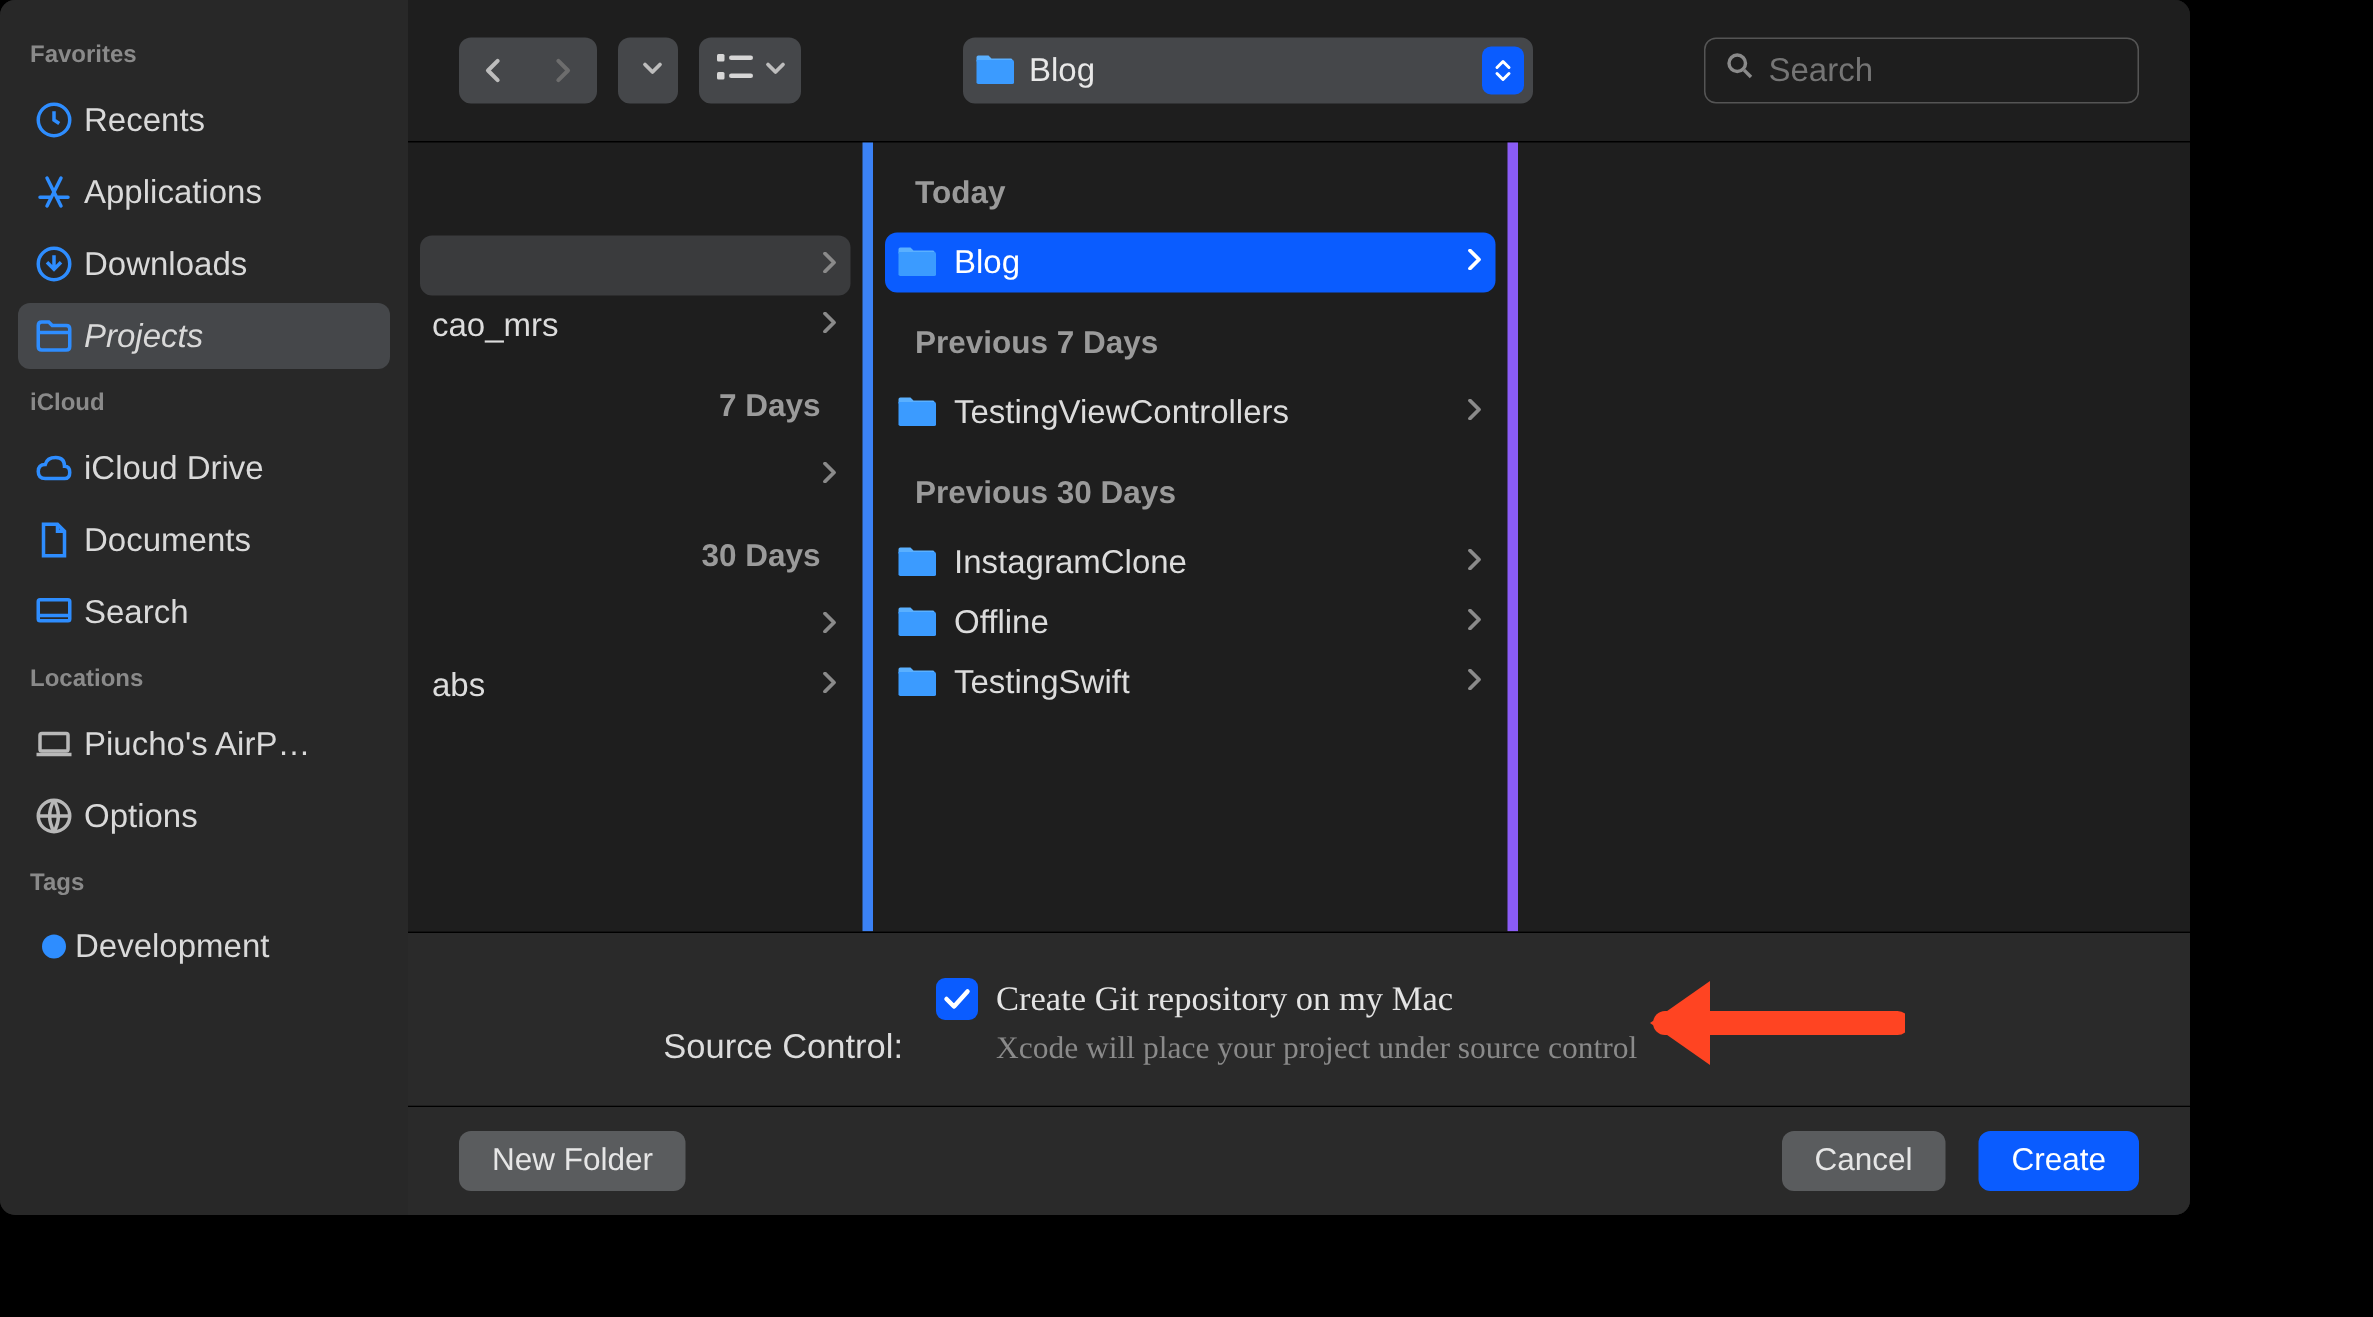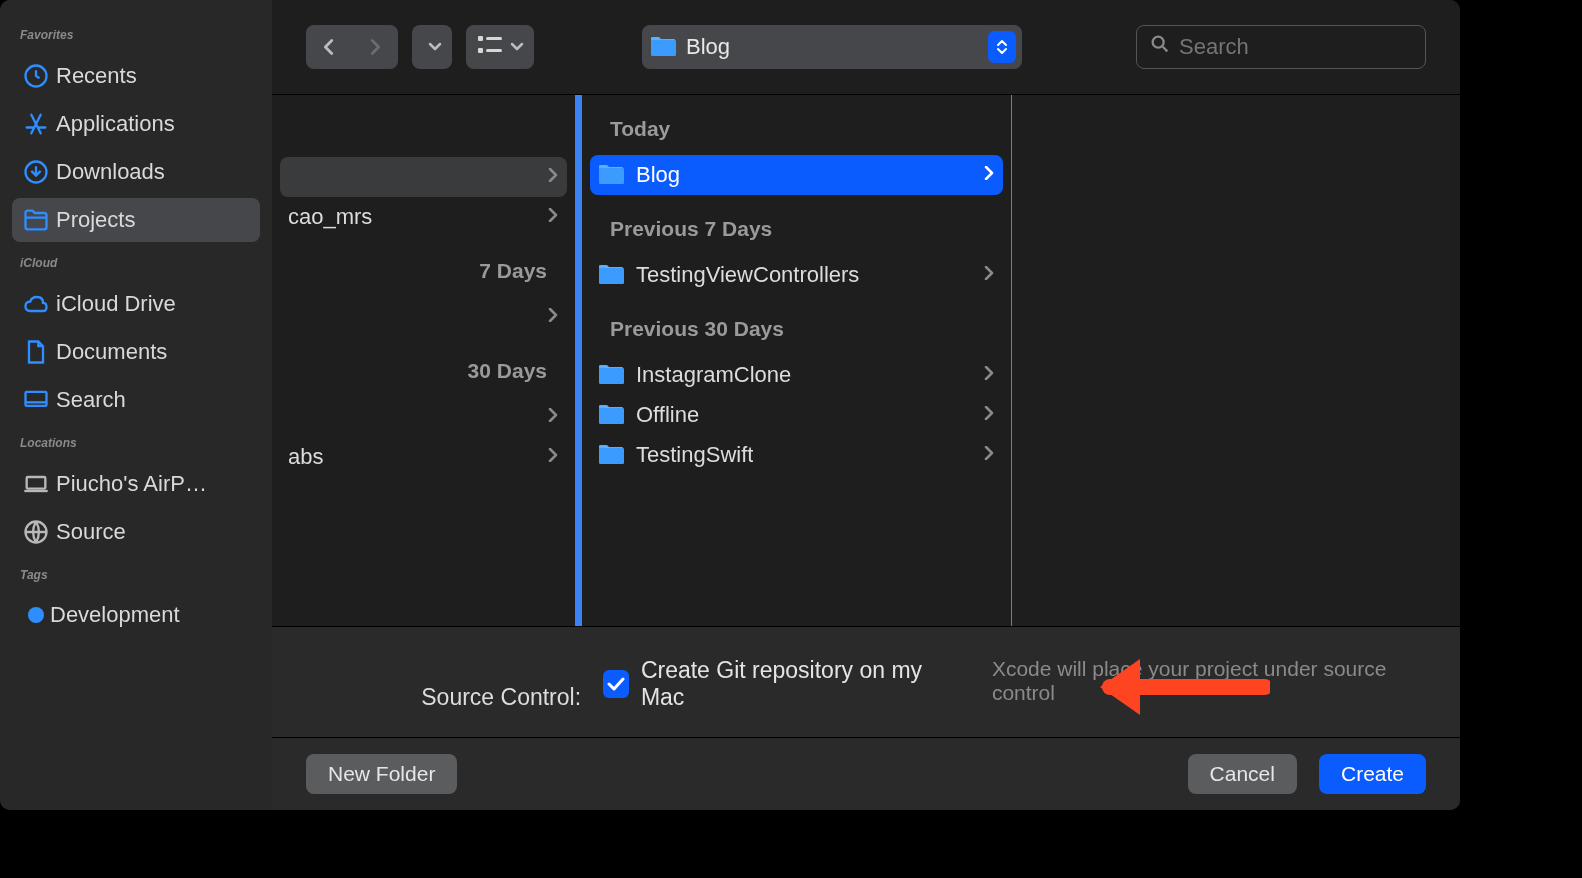--- a/index.html
+++ b/index.html
@@ -27,35 +27,34 @@
     background: #282828;
     padding: 24px 12px;
     display: flex;
     flex-direction: column;
     gap: 4px;
     font-size: 22px;
     color: #d9d9d9;
     overflow: hidden;
   }
   .section-label {
-    font-size: 12px;
+    font-size: 16px;
     color: #8a8a8a;
     font-weight: 600;
     margin: 10px 8px 8px;
-    font-style: italic;
   }
   .section-label.first { margin-top: 4px; }
   .sb-item {
     display: flex;
     align-items: center;
     gap: 6px;
     padding: 8px 10px;
     border-radius: 8px;
   }
-  .sb-item.selected { background: #45474a; }
+  .sb-item.selected { background: #45474a; font-style: italic; }
   .sb-icon {
     width: 28px; height: 28px; flex: none;
     display: flex; align-items: center; justify-content: center;
     color: #2e8dff;
   }
   .sb-item.selected .sb-icon { color: #2e8dff; }
   .sb-item span.label { white-space: nowrap; overflow: hidden; text-overflow: ellipsis; }
   .tag-dot { width: 16px; height: 16px; border-radius: 50%; background: #2e8dff; margin-left: 6px; }
 
   
@@ -141,21 +140,21 @@
     min-height: 0;
     border-top: 1px solid #000;
   }
   .col0 {
     width: 310px;
     border-right: 7px solid #3b82f6;
     padding-top: 62px;
   }
   .col1 {
     width: 430px;
-    border-right: 1px solid #8b5cf6;
+    border-right: 7px solid #8b5cf6;
   }
   .col2 { flex: 1; }
   .group-header {
     color: #9a9a9a;
     font-size: 21px;
     font-weight: 600;
     padding: 22px 28px 14px;
   }
   .row {
     display: flex;
@@ -187,21 +186,21 @@
     gap: 22px;
     position: relative;
   }
   .sc-label {
     color: #dcdcdc;
     font-size: 23px;
     margin-top: 4px;
     text-align: right;
     width: 290px;
   }
-  .sc-body { display: flex; flex-direction: row; gap: 6px; }
+  .sc-body { display: flex; flex-direction: column; gap: 6px; font-family: Liberation Serif, serif; }
   .sc-row { display: flex; align-items: center; gap: 12px; }
   .checkbox {
     width: 28px; height: 28px;
     background: #0a5cff;
     border-radius: 6px;
     display: flex; align-items: center; justify-content: center;
   }
   .checkbox svg { width: 18px; height: 14px; }
   .sc-text { font-size: 23px; color: #e4e4e4; }
   .sc-sub { font-size: 21px; color: #8a8a8a; margin-left: 40px; }
@@ -340,21 +339,21 @@
         <span class="label">Piucho's AirP…</span>
       </div>
 
       <div class="sb-item">
         <span class="sb-icon" style="color:#b8b8b8">
           <svg viewBox="0 0 24 24" fill="none" stroke="currentColor" stroke-width="2">
               <circle cx="12" cy="12" r="9"></circle>
               <path d="M3 12 L21 12 M12 3 Q17 12 12 21 M12 3 Q7 12 12 21"></path>
             </svg>
         </span>
-        <span class="label">Source</span>
+        <span class="label">Options</span>
       </div>
 
       <div class="section-label">Tags</div>
 
       <div class="sb-item">
         <span class="tag-dot"></span>
         <span class="label">Development</span>
       </div>
     </div>
 

